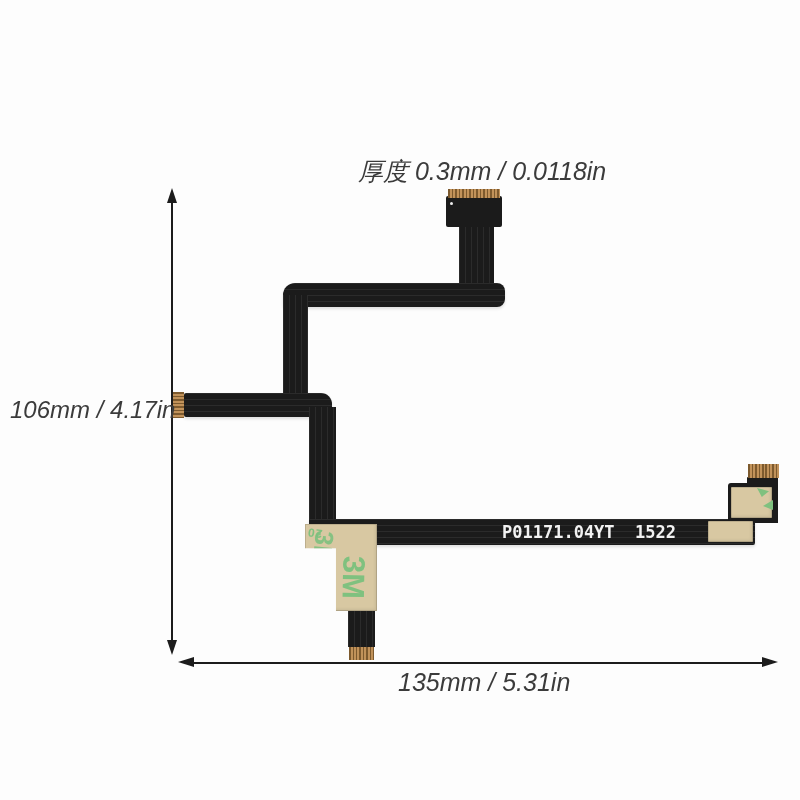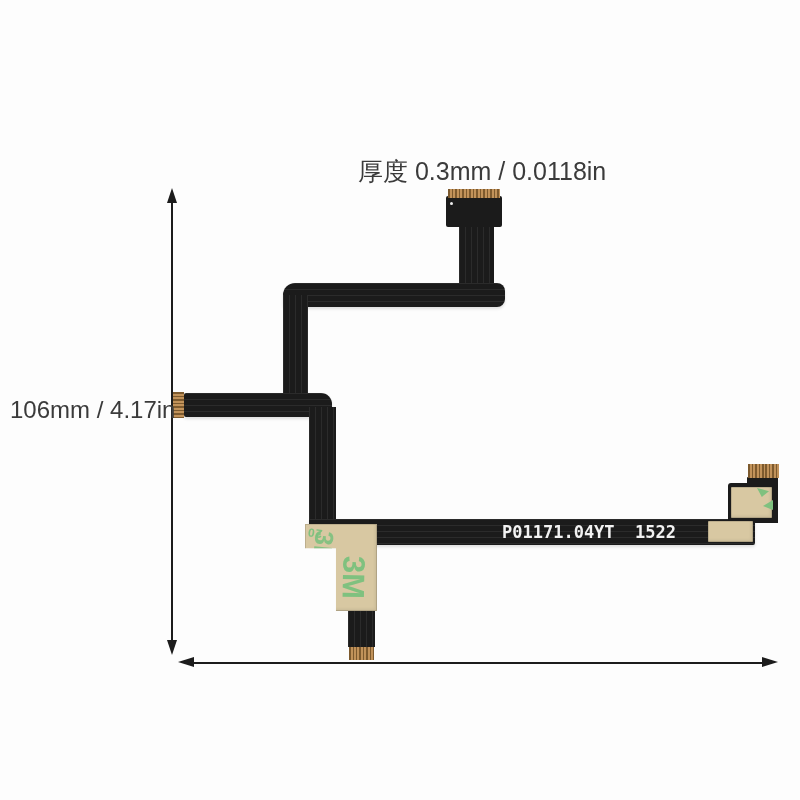--- a/index.html
+++ b/index.html
@@ -4,21 +4,21 @@
 <style>
   html,body { margin:0; padding:0; background:#ffffff; }
   .canvas {
     position:relative; width:800px; height:800px;
     background:var(--background,#fdfdfd);
     overflow:hidden;
     font-family:"Liberation Sans", sans-serif;
   }
 
   
-  .lbl { position:absolute; color:var(--label-ink,#3b3b3b); white-space:nowrap; }
+  .lbl { position:absolute; color:var(--label-ink,#3b3b3b); white-space:nowrap;font-style:italic; }
   .lbl-thickness { left:358px; top:155px; font-size:25px; }
   .lbl-height    { left:10px;  top:396px; font-size:24px; width:154px; text-align:right; }
   .lbl-width     { left:398px; top:668px; font-size:25px; }
 
   
   .dim { position:absolute; background:var(--dimension-ink,#1c1c1c); }
   .dim-v-line { left:171px; top:200px; width:2px;  height:442px; }
   .dim-h-line { left:192px; top:662px; width:572px; height:2px; }
   .arr { position:absolute; width:0; height:0; border-style:solid; }
   .arr-up    { left:167px; top:188px; border-width:0 5px 15px 5px;  border-color:transparent transparent var(--dimension-ink,#1c1c1c) transparent; }
@@ -122,14 +122,15 @@
   <div class="dim dim-v-line"></div>
   <div class="arr arr-up"></div>
   <div class="arr arr-down"></div>
 
   <div class="dim dim-h-line"></div>
   <div class="arr arr-left"></div>
   <div class="arr arr-right"></div>
 
   <div class="lbl lbl-thickness">厚度 0.3mm / 0.0118in</div>
   <div class="lbl lbl-height">106mm / 4.17in</div>
+  <div class="lbl lbl-width">135mm / 5.31in</div>
 
 </div>
 
 </body></html>

